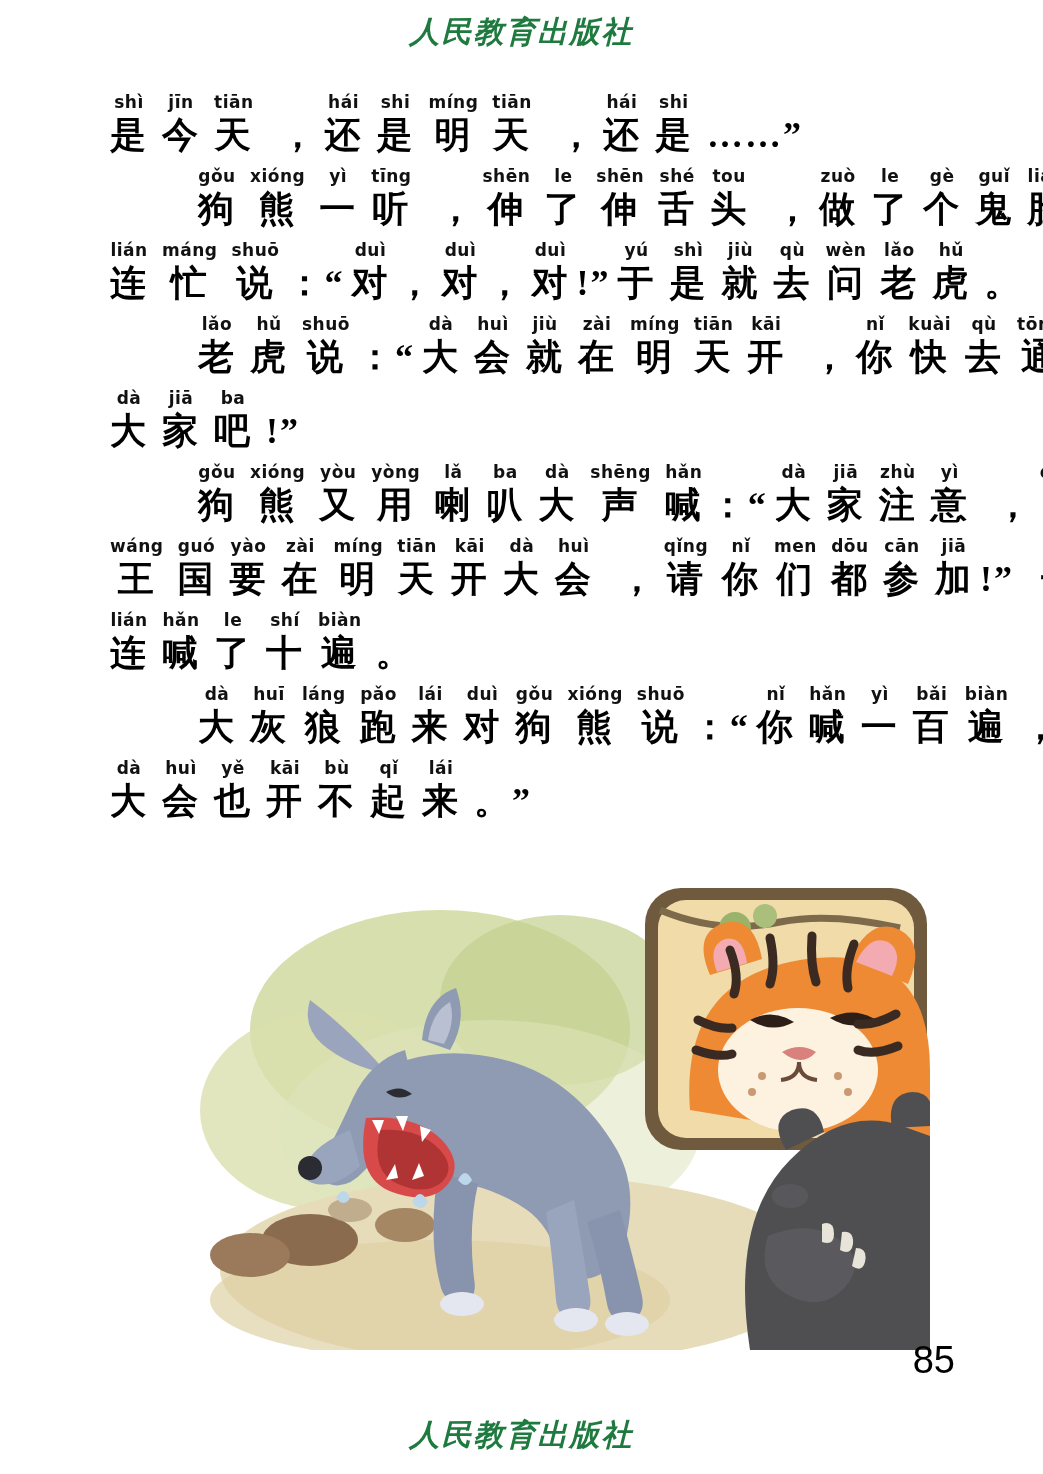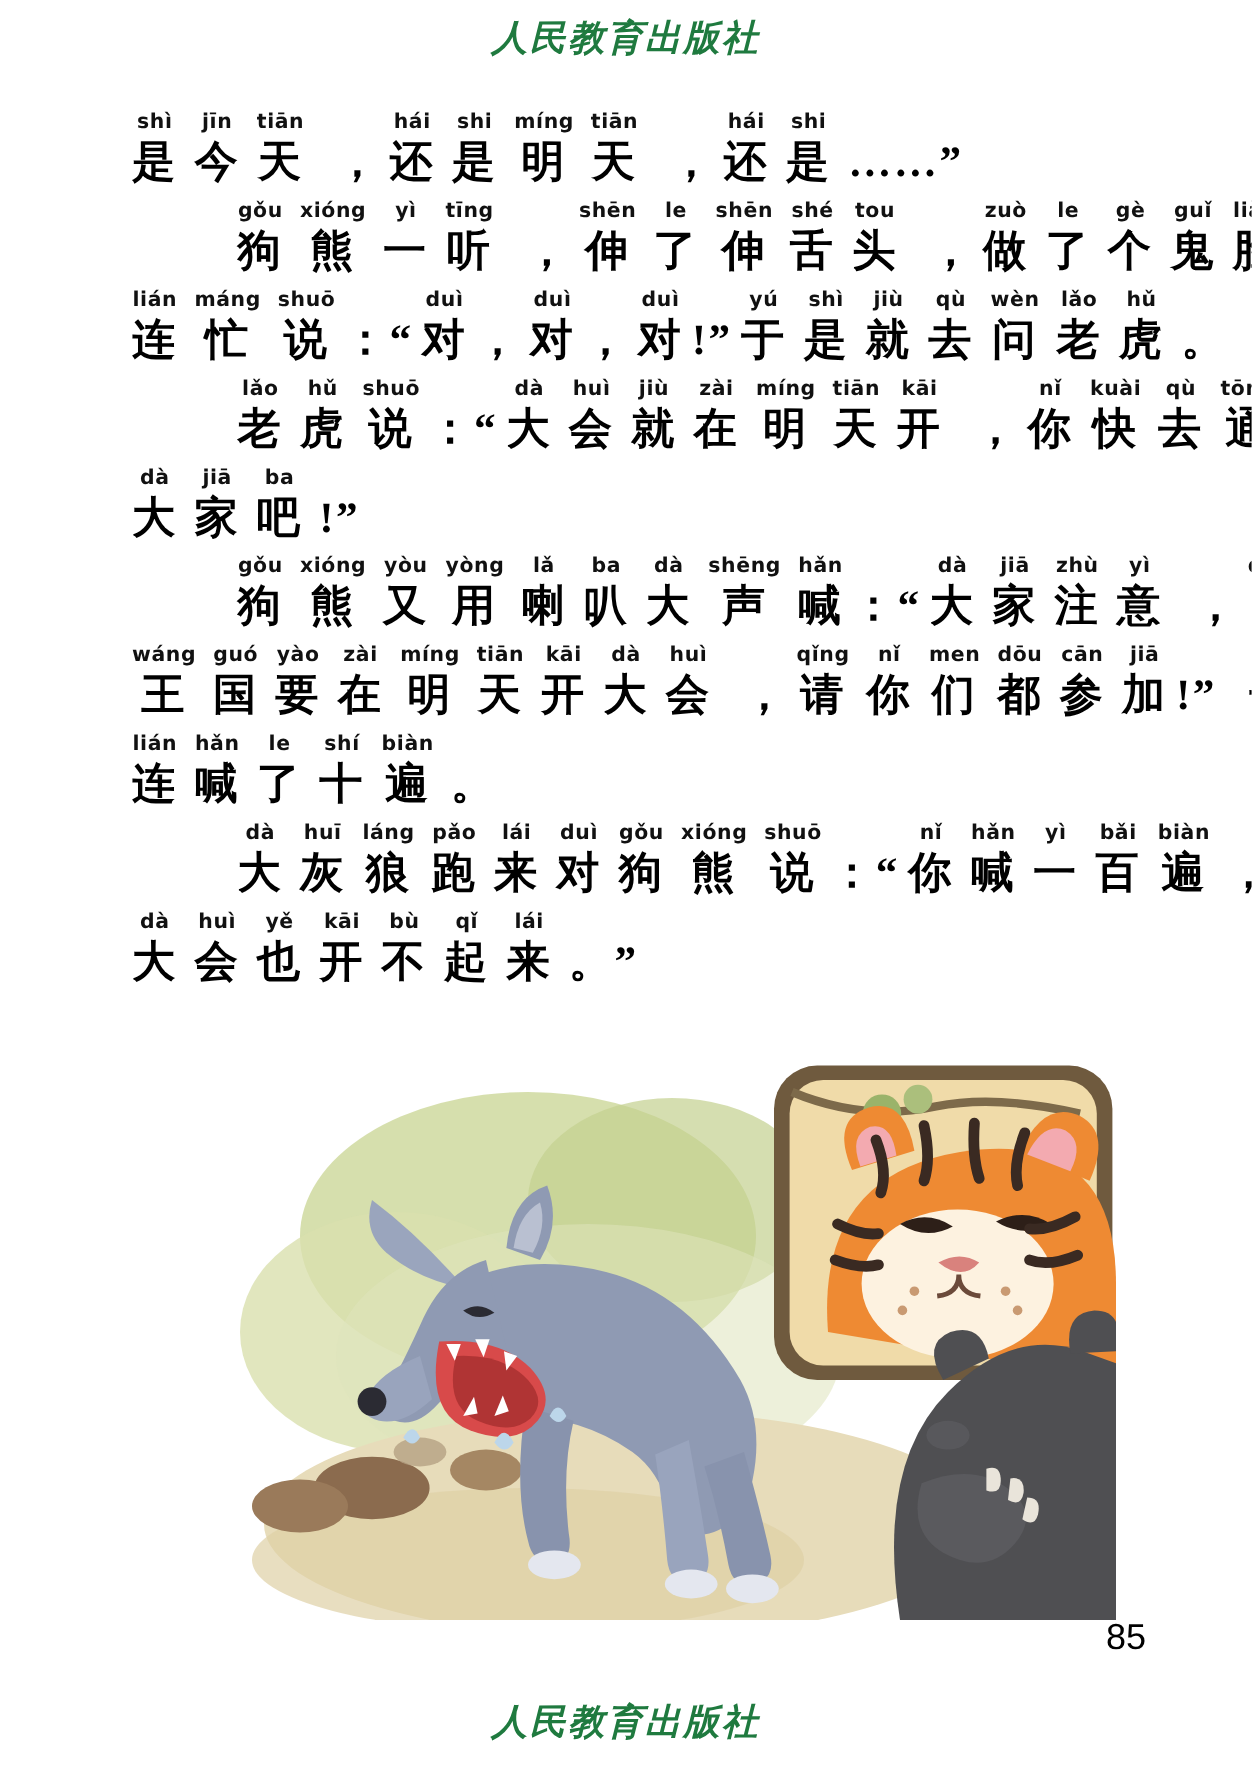--- a/index.html
+++ b/index.html
@@ -83,21 +83,21 @@
     height: 470px;
   }
   .illustration svg { display: block; }
 
   
   .page-number {
     position: absolute;
     right: 88px;
     bottom: 92px;
     font-family: "Liberation Sans", sans-serif;
-    font-size: 30px;
+    font-size: 38px;
     color: #000;
   }
 </style>
 </head>
 <body>
 
 <div class="publisher top">人民教育出版社</div>
 
 <div class="page-body" id="text-body">
     <div class="line"><span class="unit gap"><span class="py">shì</span><span class="hz">是</span></span><span class="unit gap"><span class="py">jīn</span><span class="hz">今</span></span><span class="unit gap-lg"><span class="py">tiān</span><span class="hz">天</span></span><span class="unit gap-sm"><span class="py">&nbsp;</span><span class="hz">，</span></span><span class="unit gap"><span class="py">hái</span><span class="hz">还</span></span><span class="unit gap"><span class="py">shi</span><span class="hz">是</span></span><span class="unit gap"><span class="py">míng</span><span class="hz">明</span></span><span class="unit gap-lg"><span class="py">tiān</span><span class="hz">天</span></span><span class="unit gap-sm"><span class="py">&nbsp;</span><span class="hz">，</span></span><span class="unit gap"><span class="py">hái</span><span class="hz">还</span></span><span class="unit gap"><span class="py">shi</span><span class="hz">是</span></span><span class="unit gap"><span class="py">&nbsp;</span><span class="hz">……”</span></span></div>

